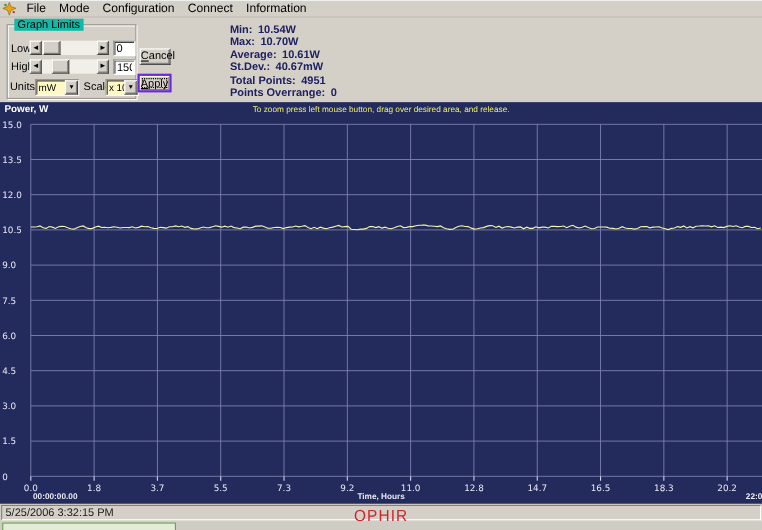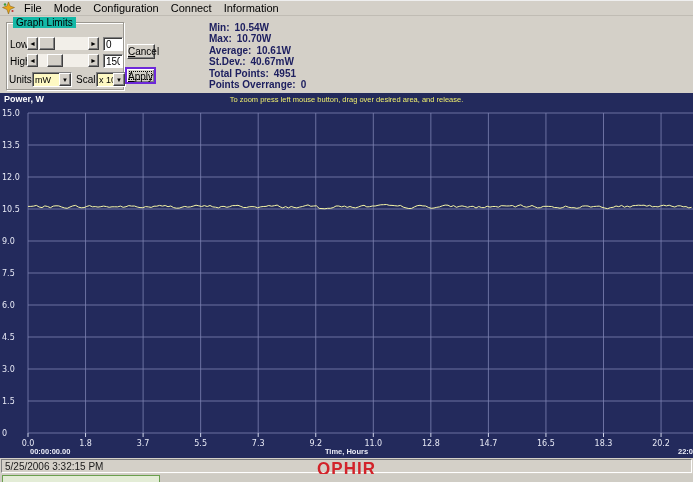--- a/index.html
+++ b/index.html
@@ -65,21 +65,21 @@
              font-size:7.5px; font-weight:bold; color:#e9ebf7; z-index:2; }
   .t-start { position:absolute; left:30px; top:0; }
   .t-title { position:absolute; left:0; width:100%; text-align:center; top:0; }
   .t-end   { position:absolute; left:678px; top:0; white-space:nowrap; }
 
   
   .statusbar { position:absolute; top:457px; left:0; width:693px; height:16px; background:#d4d0c8; }
   .statuspanel { position:absolute; inset:1px; border:1px solid; border-color:#808080 #ffffff #ffffff #808080; }
   .sdate { position:absolute; left:3px; top:1px; font-size:10px; color:#1a1a1a; }
   .slogo { position:absolute; left:0; width:100%; top:0; text-align:center;
-           font-size:17px; font-weight:700; color:#d2232a; letter-spacing:1px;
+           font-size:14px; font-weight:400; color:#d2232a; letter-spacing:1px;
            transform:scaleY(1.05); font-family:"Liberation Sans",sans-serif; }
 
   .bottomstrip { position:absolute; top:473px; left:0; width:693px; height:9px; background:#cfccc4; }
   .greenbox { position:absolute; left:2px; top:1px; width:158px; height:8px;
               background:#e3ecd6; border:1px solid #6aa04e; }
 </style>
 </head>
 <body>
 
 <div class="app">

